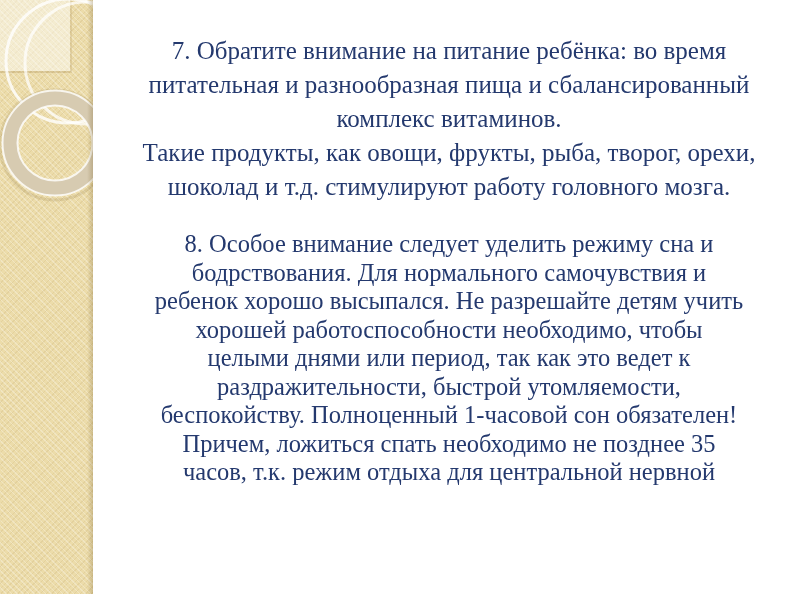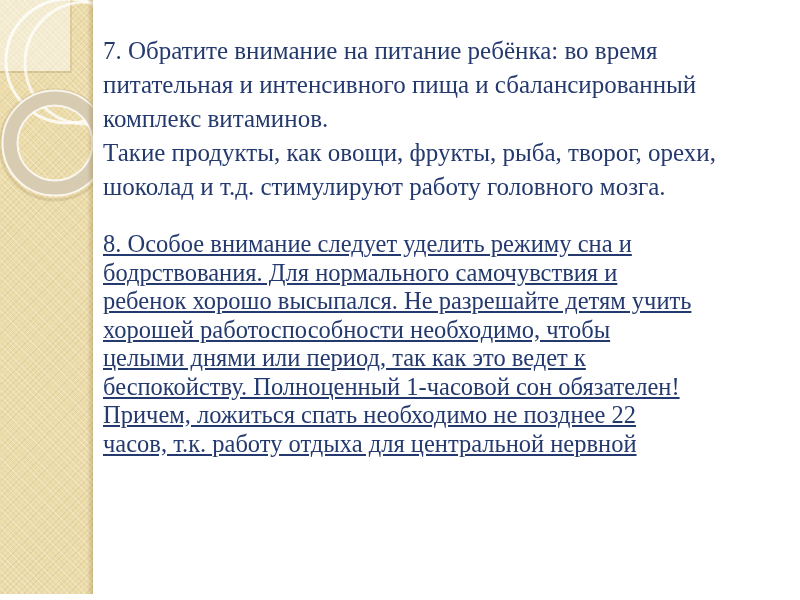--- a/index.html
+++ b/index.html
@@ -7,20 +7,21 @@
     padding: 0;
     background: #ffffff;
   }
   .slide {
     position: relative;
     width: 800px;
     height: 600px;
     background: #ffffff;
     overflow: hidden;
     font-family: "Liberation Serif", "DejaVu Serif", serif;
+    text-align: center;
   }
   .sidebar {
     position: absolute;
     left: 0;
     top: 0;
     width: 93px;
     height: 594px;
     background-color: #ecdcaa;
     background-image:
       repeating-linear-gradient(45deg, rgba(255,255,255,0.28) 0 1px, transparent 1px 4px),
@@ -48,21 +49,20 @@
     color: #24396e;
   }
   .para-7 {
     font-size: 25px;
     line-height: 34px;
   }
   .para-8 {
     font-size: 24.5px;
     line-height: 28.5px;
     margin-top: 26px;
-    text-decoration: underline;
   }
   .text-line {
     white-space: nowrap;
   }
 </style>
 </head>
 <body>
 
 <div class="slide">
 
@@ -80,30 +80,31 @@
       <circle cx="55" cy="143" r="45" fill="none" stroke="#d7cbb1" stroke-width="15"></circle>
       <circle cx="55" cy="143" r="52.5" fill="none" stroke="rgba(255,255,255,0.8)" stroke-width="2"></circle>
       <circle cx="55" cy="143" r="37.5" fill="none" stroke="rgba(255,255,255,0.8)" stroke-width="2"></circle>
     </svg>
     <div class="sidebar-edge"></div>
   </div>
 
   <div class="content">
     <div class="para-7">
       <div class="text-line">7. Обратите внимание на питание ребёнка: во время</div>
-      <div class="text-line">питательная и интенсивного пища и сбалансированный</div>
+      <div class="text-line">питательная и разнообразная пища и сбалансированный</div>
       <div class="text-line">комплекс витаминов.</div>
       <div class="text-line">Такие продукты, как овощи, фрукты, рыба, творог, орехи,</div>
       <div class="text-line">шоколад и т.д. стимулируют работу головного мозга.</div>
     </div>
     <div class="para-8">
       <div class="text-line">8. Особое внимание следует уделить режиму сна и</div>
       <div class="text-line">бодрствования. Для нормального самочувствия и</div>
       <div class="text-line">ребенок хорошо высыпался. Не разрешайте детям учить</div>
       <div class="text-line">хорошей работоспособности необходимо, чтобы</div>
       <div class="text-line">целыми днями или период, так как это ведет к</div>
+      <div class="text-line">раздражительности, быстрой утомляемости,</div>
       <div class="text-line">беспокойству. Полноценный 1-часовой сон обязателен!</div>
-      <div class="text-line">Причем, ложиться спать необходимо не позднее 22</div>
-      <div class="text-line">часов, т.к. работу отдыха для центральной нервной</div>
+      <div class="text-line">Причем, ложиться спать необходимо не позднее 35</div>
+      <div class="text-line">часов, т.к. режим отдыха для центральной нервной</div>
     </div>
   </div>
 
 </div>
 
 </body></html>

